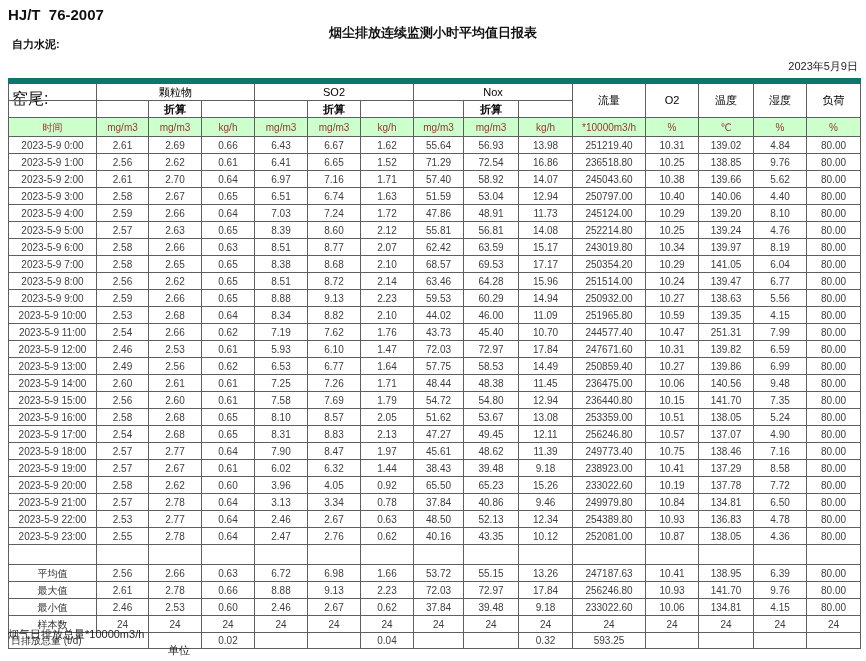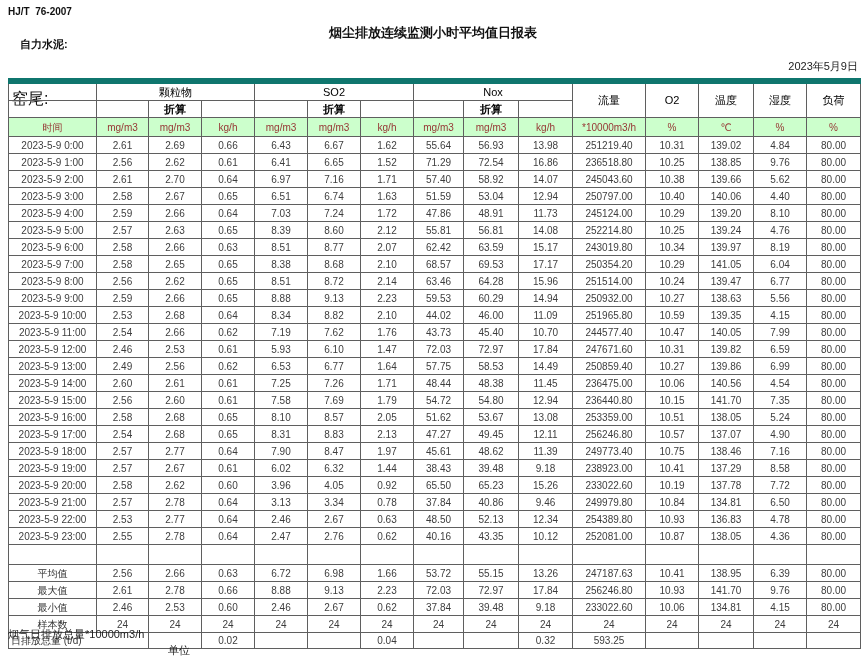--- a/index.html
+++ b/index.html
@@ -1,22 +1,22 @@
 <!DOCTYPE html>
 <html><head>
 <meta charset="utf-8">
 <style>
   html,body{margin:0;padding:0;}
   body{
     width:866px;height:661px;background:#ffffff;position:relative;
     font-family:"Liberation Sans","DejaVu Sans",sans-serif;color:#222;
   }
-  .std-no{position:absolute;top:6px;left:8px;font-size:10px;font-weight:bold;color:#111;white-space:pre;}
+  .std-no{position:absolute;top:6px;left:8px;font-size:15px;font-weight:bold;color:#111;white-space:pre;}
   .title{position:absolute;top:24px;left:0;right:0;text-align:center;font-size:13px;font-weight:bold;color:#111;}
-  .company{position:absolute;top:37px;left:12px;font-size:11px;font-weight:bold;color:#111;margin-left:8px;}
+  .company{position:absolute;top:37px;left:12px;font-size:11px;font-weight:bold;color:#111;}
   .location{position:absolute;top:53px;left:12px;font-size:16px;font-weight:normal;color:#111;margin-top:36px;}
   .date{position:absolute;top:59px;right:8px;font-size:11px;color:#222;}
 
   table.report{
     position:absolute;top:78px;left:8px;width:852px;
     border-collapse:collapse;table-layout:fixed;
     border-top:6px solid #0f766e;
   }
   .report td{
     border:1px solid #5f5f5f;
@@ -300,21 +300,21 @@
         <td>2.66</td>
         <td>0.62</td>
         <td>7.19</td>
         <td>7.62</td>
         <td>1.76</td>
         <td>43.73</td>
         <td>45.40</td>
         <td>10.70</td>
         <td>244577.40</td>
         <td class="low">10.47</td>
-        <td>140.05</td>
+        <td>251.31</td>
         <td>7.99</td>
         <td>80.00</td>
       </tr>
       <tr>
         <td>2023-5-9 12:00</td>
         <td>2.46</td>
         <td>2.53</td>
         <td>0.61</td>
         <td>5.93</td>
         <td>6.10</td>
@@ -352,21 +352,21 @@
         <td>0.61</td>
         <td>7.25</td>
         <td>7.26</td>
         <td>1.71</td>
         <td>48.44</td>
         <td>48.38</td>
         <td>11.45</td>
         <td>236475.00</td>
         <td class="low">10.06</td>
         <td>140.56</td>
-        <td>4.54</td>
+        <td>9.48</td>
         <td>80.00</td>
       </tr>
       <tr>
         <td>2023-5-9 15:00</td>
         <td>2.56</td>
         <td>2.60</td>
         <td>0.61</td>
         <td>7.58</td>
         <td>7.69</td>
         <td>1.79</td>

